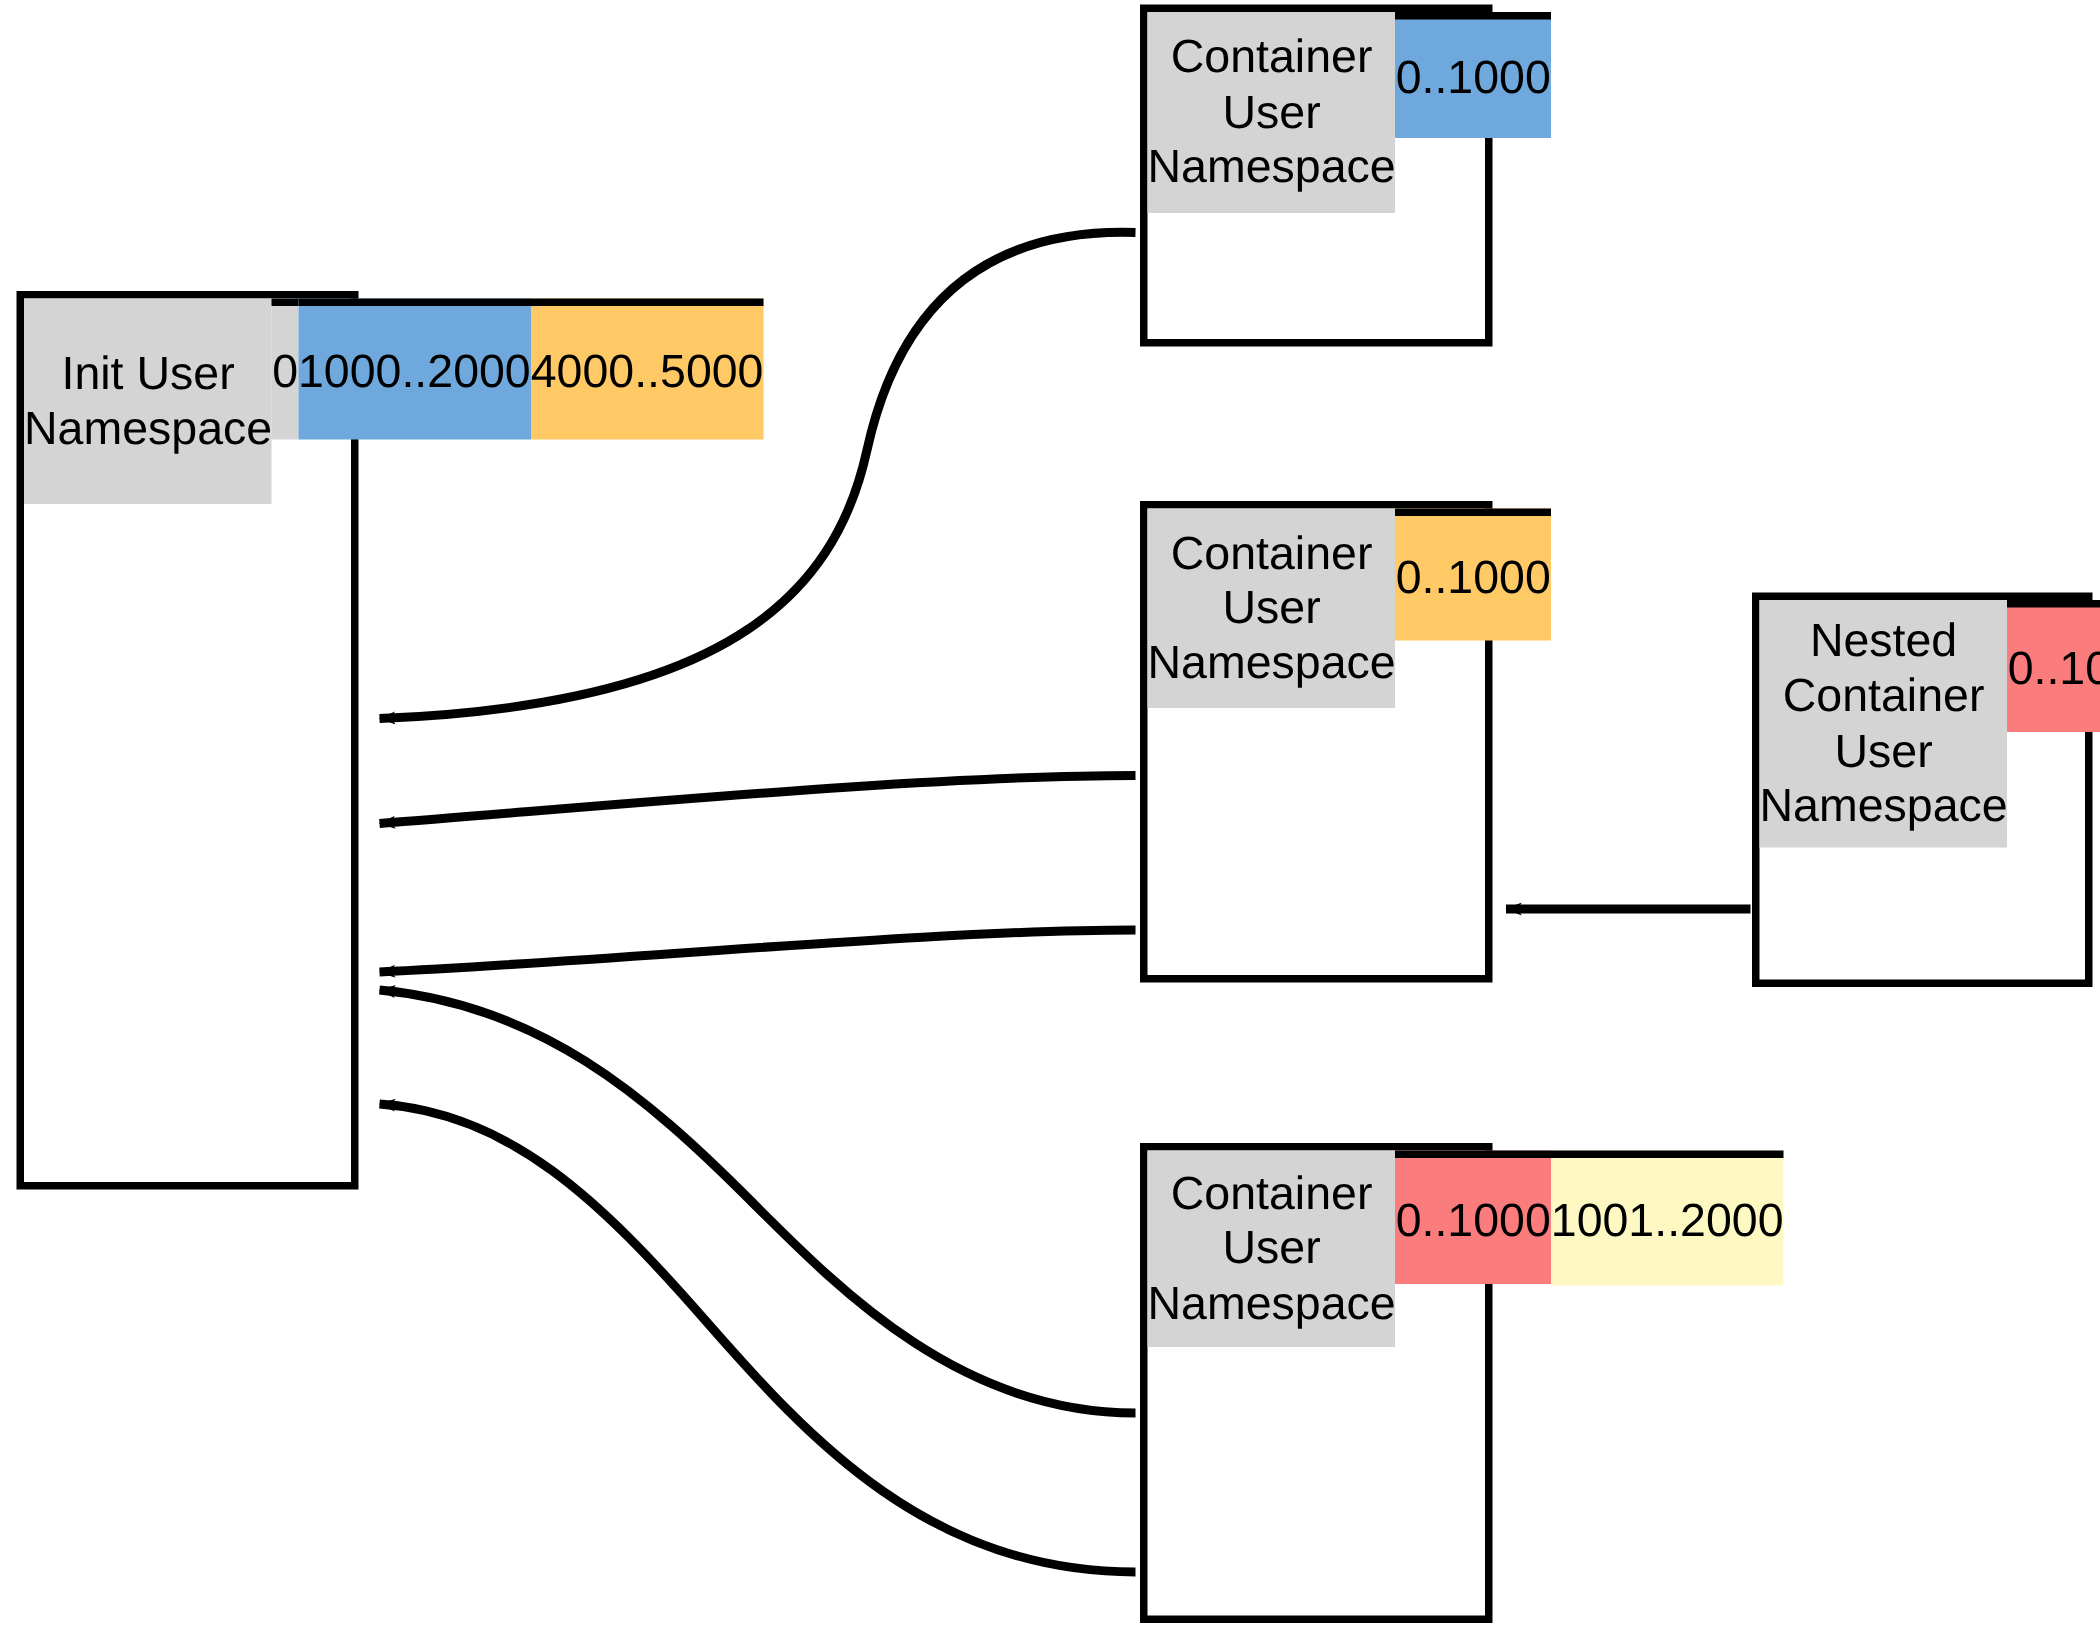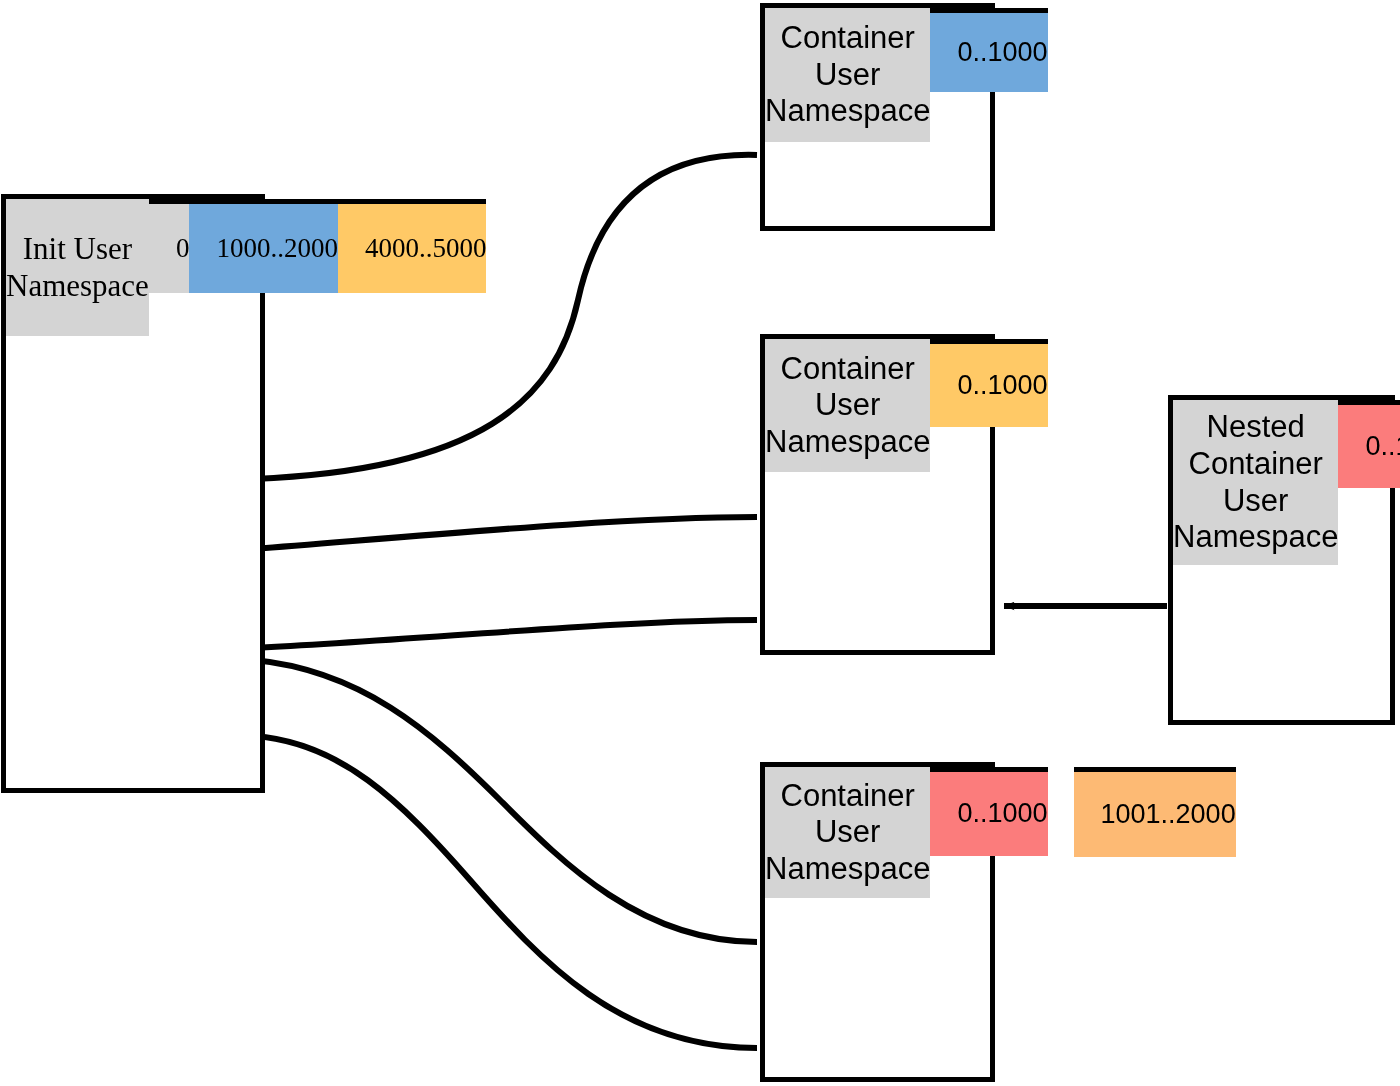--- a/index.html
+++ b/index.html
@@ -36,22 +36,21 @@
     white-space: pre-line;
     font-weight: 400;
   }
   .ns-row + .ns-row {
     border-top: 5px solid #000000;
   }
   .ns-header {
     font-size: 31px;
   }
   .ns-slice {
-    font-size: 27px;
-    padding-left: 27px;
+    font-size: 31px;
   }
   #edges {
     position: absolute;
     left: 0;
     top: 0;
     width: 1400px;
     height: 1086px;
     pointer-events: none;
   }
 </style>
@@ -73,21 +72,21 @@
 
     <path d="M 757 620 C 620 620 420 640 253 648" fill="none" stroke="#000000" stroke-width="6" marker-end="url(#arrowhead)"></path>
 
     <path d="M 1167 606 L 1004 606" fill="none" stroke="#000000" stroke-width="6" marker-end="url(#arrowhead)"></path>
 
     <path d="M 757 942 C 640 942 560 860 500 800 C 430 730 360 670 253 660" fill="none" stroke="#000000" stroke-width="6" marker-end="url(#arrowhead)"></path>
 
     <path d="M 757 1048 C 620 1048 540 960 470 880 C 400 800 340 742 253 736" fill="none" stroke="#000000" stroke-width="6" marker-end="url(#arrowhead)"></path>
   </svg>
 
-  <div class="ns-box" style="left:1px; top:194px; width:264px; height:599px;font-family:Liberation Serif, serif;">
+  <div class="ns-box" style="left:11px; top:194px; width:228px; height:599px;">
     <div class="ns-row ns-header" style="height:137px; background:#D4D4D4;">Init User
 Namespace</div>
     <div class="ns-row ns-slice" style="height:94px; background:#D4D4D4;">0</div>
     <div class="ns-row ns-slice" style="height:94px; background:#6FA8DC;">1000..2000</div>
     <div class="ns-row ns-slice" style="height:94px; background:#FFC966;">4000..5000</div>
   </div>
 
   <div class="ns-box" style="left:760px; top:3px; width:235px; height:228px;">
     <div class="ns-row ns-header" style="height:134px; background:#D4D4D4;">Container
 User
@@ -95,29 +94,29 @@
     <div class="ns-row ns-slice" style="height:84px; background:#6FA8DC;">0..1000</div>
   </div>
 
   <div class="ns-box" style="left:760px; top:334px; width:235px; height:321px;">
     <div class="ns-row ns-header" style="height:133px; background:#D4D4D4;">Container
 User
 Namespace</div>
     <div class="ns-row ns-slice" style="height:88px; background:#FFC966;">0..1000</div>
   </div>
 
-  <div class="ns-box" style="left:1168px; top:395px; width:227px; height:330px;">
+  <div class="ns-box" style="left:1168px; top:395px; width:227px; height:263px;">
     <div class="ns-row ns-header" style="height:165px; background:#D4D4D4;">Nested
 Container
 User
 Namespace</div>
     <div class="ns-row ns-slice" style="height:88px; background:#FB7C7C;">0..1000</div>
   </div>
 
   <div class="ns-box" style="left:760px; top:762px; width:235px; height:320px;">
     <div class="ns-row ns-header" style="height:131px; background:#D4D4D4;">Container
 User
 Namespace</div>
     <div class="ns-row ns-slice" style="height:89px; background:#FB7C7C;">0..1000</div>
-    <div class="ns-row ns-slice" style="height:90px; background:#fdba74;margin-left:26px;">1001..2000</div>
+    <div class="ns-row ns-slice" style="height:90px; background:#fef9c3;">1001..2000</div>
   </div>
 
 </div>
 
 </body></html>

